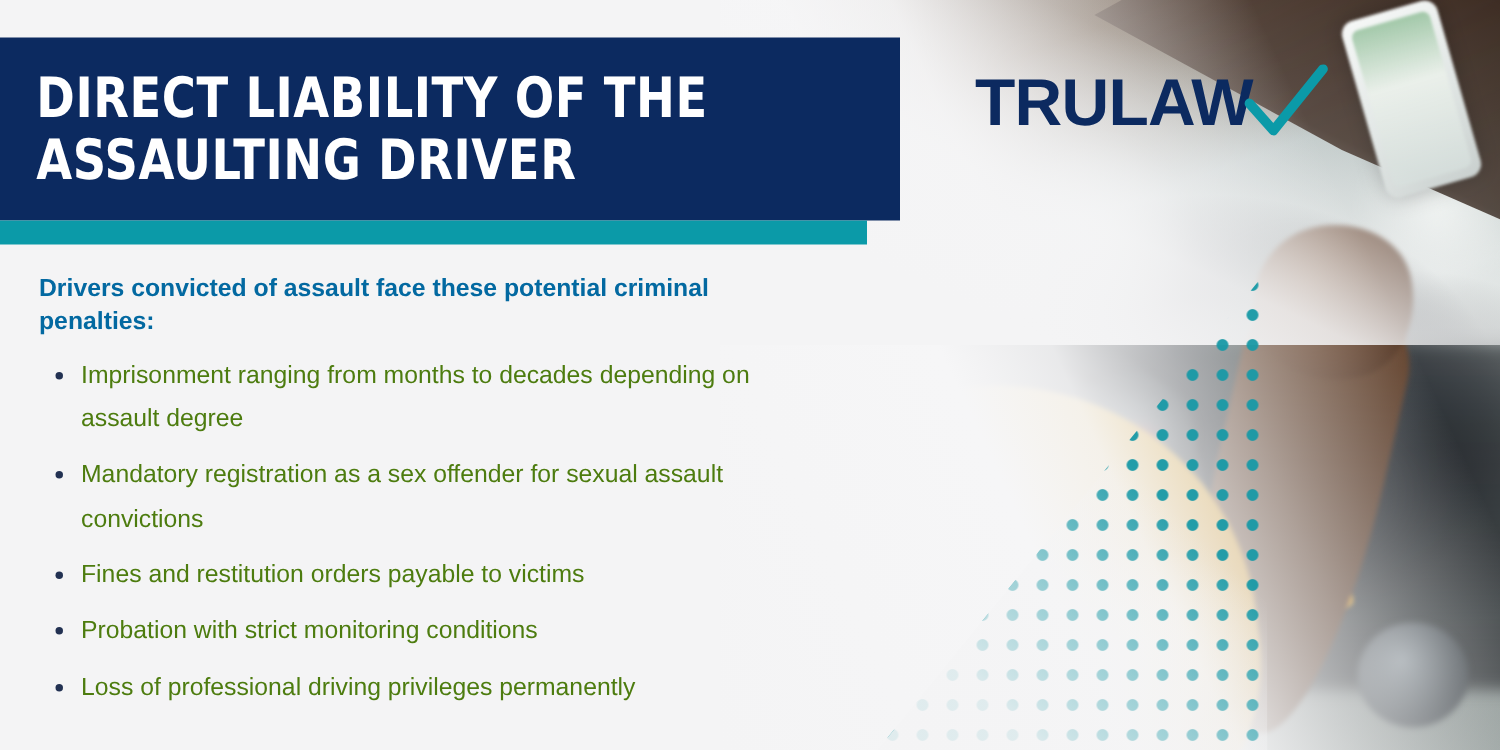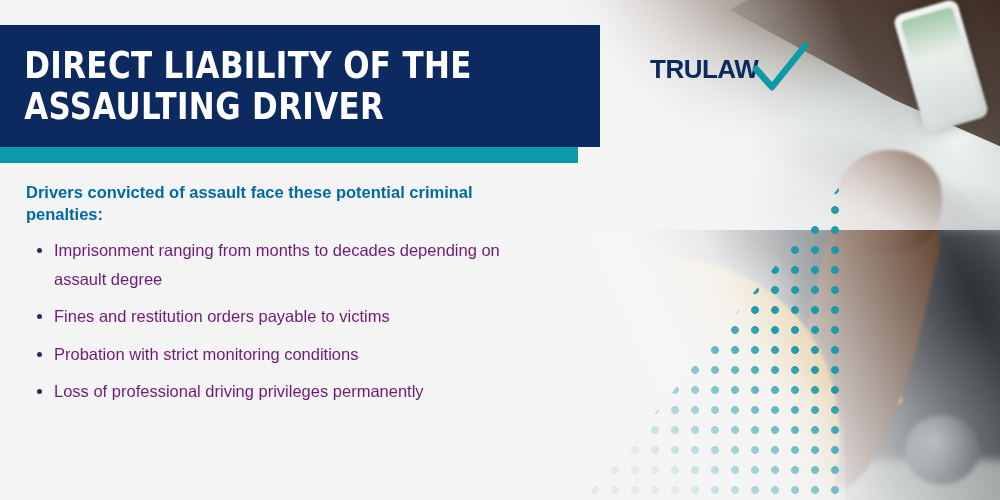--- a/index.html
+++ b/index.html
@@ -277,21 +277,21 @@
   }
   .bullet-list {
     list-style: none;
     margin: 0;
     padding: 0;
   }
   .bullet-item {
     position: relative;
     padding-left: 28px;
     margin: 0 0 8px 0;
-    color: #701a75;
+    color: #4d7c0f;
     font-family: "Liberation Sans", sans-serif;
     font-weight: 400;
     font-size: 16.5px;
     line-height: 1.78;
     width: 472px;
   }
   .bullet-item::before {
     content: "";
     position: absolute;
     left: 11px;
@@ -308,21 +308,21 @@
     left: 650px;
     top: 42px;
     display: flex;
     align-items: center;
     height: 54px;
   }
   .brand-wordmark {
     color: var(--navy);
     font-family: "Liberation Sans", sans-serif;
     font-weight: 700;
-    font-size: 26px;
+    font-size: 44px;
     letter-spacing: -0.5px;
     line-height: 1;
     text-align: center;
   }
   .brand-check {
     display: block;
     margin-left: -6px;
   }
 </style>
 </head>
@@ -366,19 +366,20 @@
     <span class="brand-wordmark">TRULAW</span>
     <svg class="brand-check" width="58" height="52" viewBox="0 0 58 52" aria-hidden="true">
       <path d="M4 26 L20 44 L53 3" fill="none" stroke="#0b9aa8" stroke-width="6.5" stroke-linecap="round" stroke-linejoin="round"></path>
     </svg>
   </div>
 
   <div class="body-block">
     <p class="lede">Drivers convicted of assault face these potential criminal penalties:</p>
     <ul class="bullet-list">
       <li class="bullet-item">Imprisonment ranging from months to decades depending on assault degree</li>
+      <li class="bullet-item">Mandatory registration as a sex offender for sexual assault convictions</li>
       <li class="bullet-item">Fines and restitution orders payable to victims</li>
       <li class="bullet-item">Probation with strict monitoring conditions</li>
       <li class="bullet-item">Loss of professional driving privileges permanently</li>
     </ul>
   </div>
 
 </div>
 
 </body></html>

